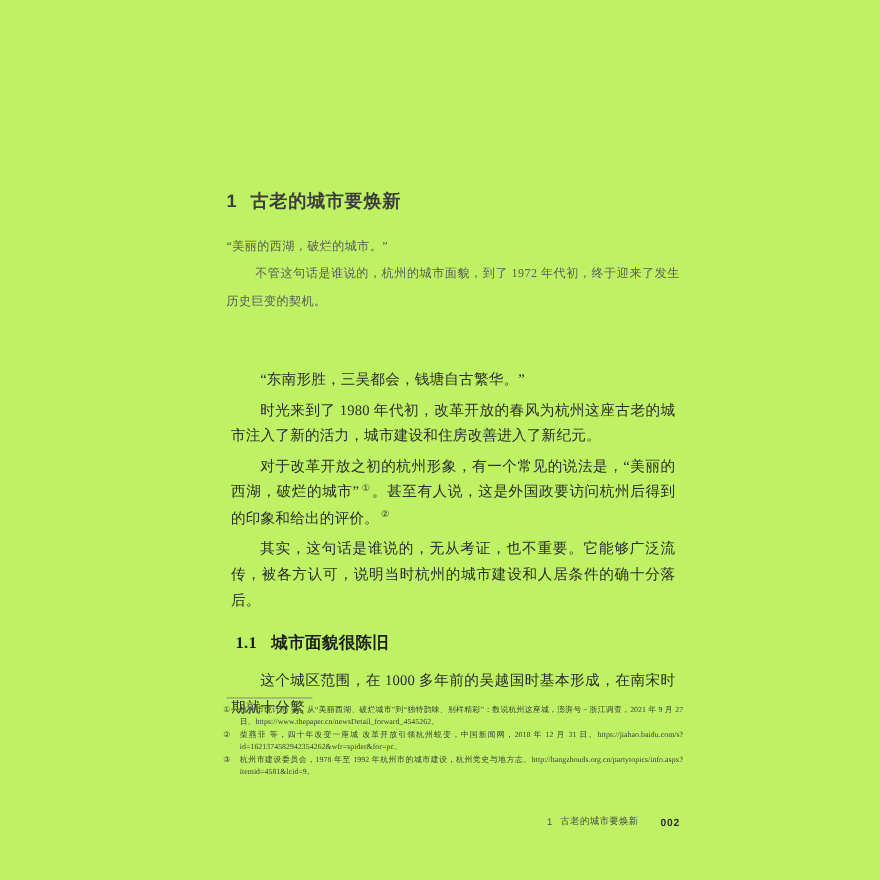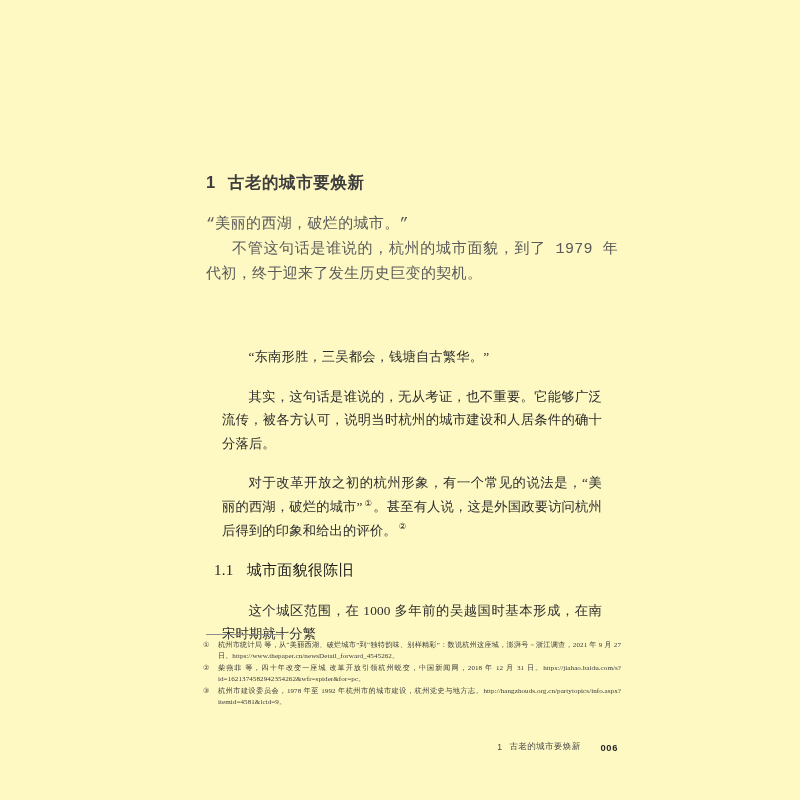--- a/index.html
+++ b/index.html
@@ -14,21 +14,21 @@
     overflow: hidden;
     position: relative;
   }
 
   .page {
     position: absolute;
     left: 0;
     top: 0;
     width: 800px;
     height: 800px;
-    background: #fef9c3;
+    background: #bef264;
   }
 
   
   .textblock {
     position: absolute;
     left: 206px;
     top: 172px;
     width: 412px;
   }
 
@@ -42,22 +42,22 @@
     margin: 0 0 18px 0;
     white-space: nowrap;
   }
   .chapter-title .num {
     margin-right: 12px;
     font-weight: bold;
   }
 
   
   .lead {
-    font-family: Liberation Mono, monospace;
-    font-size: 15px;
+    font-family: Liberation Serif, serif;
+    font-size: 11px;
     line-height: 25px;
     color: #5a5a5a;
     letter-spacing: 0.35px;
     margin: 0;
     text-align: justify;
   }
   .lead p {
     margin: 0;
   }
   .lead p.ind {
@@ -71,28 +71,28 @@
   
   .body-serif {
     font-family: "Liberation Serif", "DejaVu Serif", serif;
     font-size: 13.3px;
     line-height: 23.6px;
     color: #2c2c2c;
     letter-spacing: 0.15px;
     text-align: justify;
   }
   .body-serif p {
-    margin: 16px;
+    margin: 4px;
     text-indent: 26.5px;
   }
 
   
   .section-title {
     font-family: "Liberation Serif", "DejaVu Serif", serif;
-    font-weight: normal;
+    font-weight: bold;
     font-size: 15px;
     color: #1e1e1e;
     margin: 17px 0 9px 0;
     padding-left: 8px;
     letter-spacing: 0.3px;
     white-space: nowrap;
   }
   .section-title .snum {
     margin-right: 13px;
   }
@@ -179,33 +179,34 @@
 <div class="page">
 
   <div class="textblock">
 
     <h1 class="chapter-title">
       <span class="num">1</span><span>古老的城市要焕新</span>
     </h1>
 
     <div class="lead">
       <p>“美丽的西湖，破烂的城市。”</p>
-      <p class="ind">不管这句话是谁说的，杭州的城市面貌，到了 1979 年代初，终于迎来了发生历史巨变的契机。</p>
+      <p class="ind">不管这句话是谁说的，杭州的城市面貌，到了 1972 年代初，终于迎来了发生历史巨变的契机。</p>
     </div>
 
     <div class="gap-after-lead"></div>
 
     <div class="body-serif">
 
       <p>“东南形胜，三吴都会，钱塘自古繁华。”</p>
 
+      <p>时光来到了 1980 年代初，改革开放的春风为杭州这座古老的城市注入了新的活力，城市建设和住房改善进入了新纪元。</p>
+
+      <p><span>对于改革开放之初的杭州形象，有一个常见的说法是，“美丽的西湖，破烂的城市”</span><sup class="fn">①</sup><span>。甚至有人说，这是外国政要访问杭州后得到的印象和给出的评价。</span><sup class="fn">②</sup></p>
 
       <p>其实，这句话是谁说的，无从考证，也不重要。它能够广泛流传，被各方认可，说明当时杭州的城市建设和人居条件的确十分落后。</p>
-
-      <p><span>对于改革开放之初的杭州形象，有一个常见的说法是，“美丽的西湖，破烂的城市”</span><sup class="fn">①</sup><span>。甚至有人说，这是外国政要访问杭州后得到的印象和给出的评价。</span><sup class="fn">②</sup></p>
 
 
       <h2 class="section-title">
         <span class="snum">1.1</span><span>城市面貌很陈旧</span>
       </h2>
 
       <p>这个城区范围，在 1000 多年前的吴越国时基本形成，在南宋时期就十分繁</p>
 
     </div>
   </div>
@@ -223,16 +224,16 @@
     </div>
     <div class="fn-item">
       <span class="fn-mark">③</span>
       <span class="fn-text">杭州市建设委员会，1978 年至 1992 年杭州市的城市建设，杭州党史与地方志。http://hangzhouds.org.cn/partytopics/info.aspx?itemid=4581&amp;lcid=9。</span>
     </div>
   </div>
 
   <div class="footer">
     <span class="f-chapnum">1</span>
     <span class="f-chaptitle">古老的城市要焕新</span>
-    <span class="f-pageno">006</span>
+    <span class="f-pageno">002</span>
   </div>
 
 </div>
 
 </body></html>

